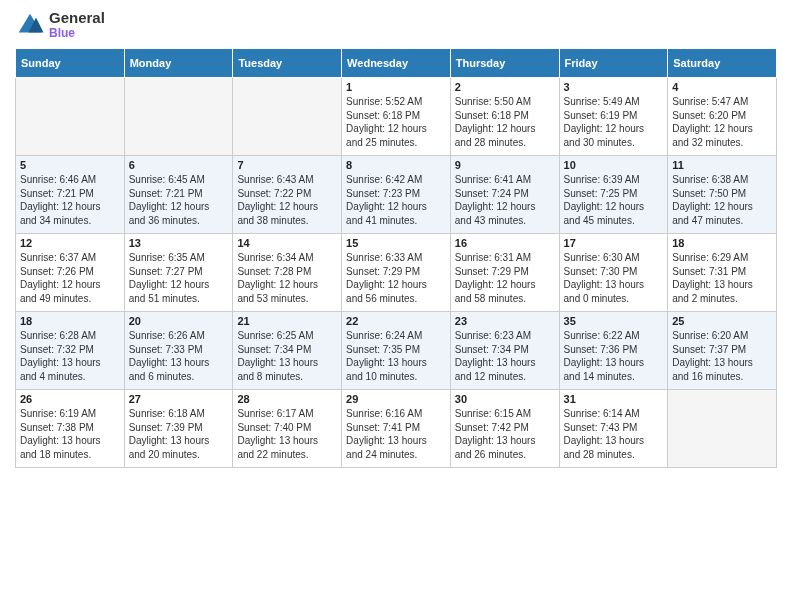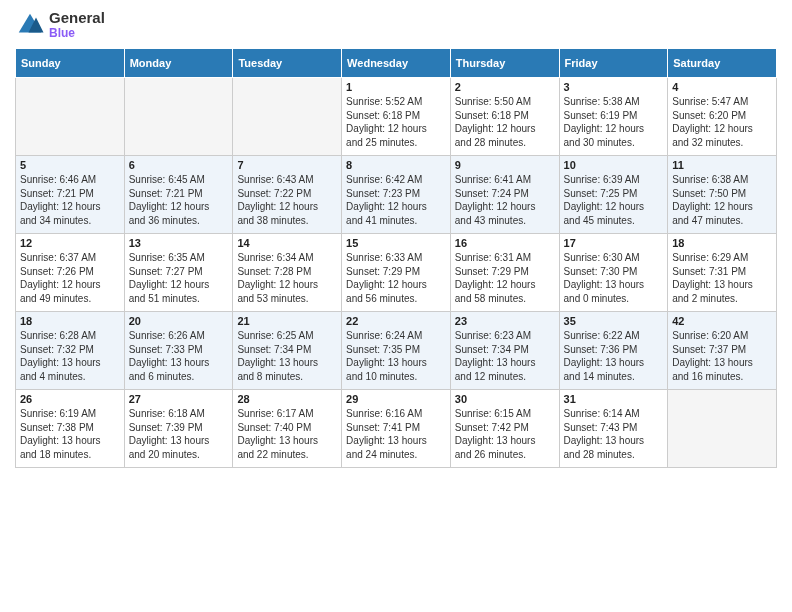--- a/index.html
+++ b/index.html
@@ -144,21 +144,21 @@
           </td>
           <td>
             <span class="day-num">2</span>
             <div class="day-info">Sunrise: 5:50 AM
 Sunset: 6:18 PM
 Daylight: 12 hours
 and 28 minutes.</div>
           </td>
           <td>
             <span class="day-num">3</span>
-            <div class="day-info">Sunrise: 5:38 AM
+            <div class="day-info">Sunrise: 5:49 AM
 Sunset: 6:19 PM
 Daylight: 12 hours
 and 30 minutes.</div>
           </td>
           <td>
             <span class="day-num">4</span>
             <div class="day-info">Sunrise: 5:47 AM
 Sunset: 6:20 PM
 Daylight: 12 hours
 and 32 minutes.</div>
@@ -303,21 +303,21 @@
 and 12 minutes.</div>
           </td>
           <td>
             <span class="day-num">35</span>
             <div class="day-info">Sunrise: 6:22 AM
 Sunset: 7:36 PM
 Daylight: 13 hours
 and 14 minutes.</div>
           </td>
           <td>
-            <span class="day-num">42</span>
+            <span class="day-num">25</span>
             <div class="day-info">Sunrise: 6:20 AM
 Sunset: 7:37 PM
 Daylight: 13 hours
 and 16 minutes.</div>
           </td>
         </tr>
         <tr>
           <td>
             <span class="day-num">26</span>
             <div class="day-info">Sunrise: 6:19 AM

